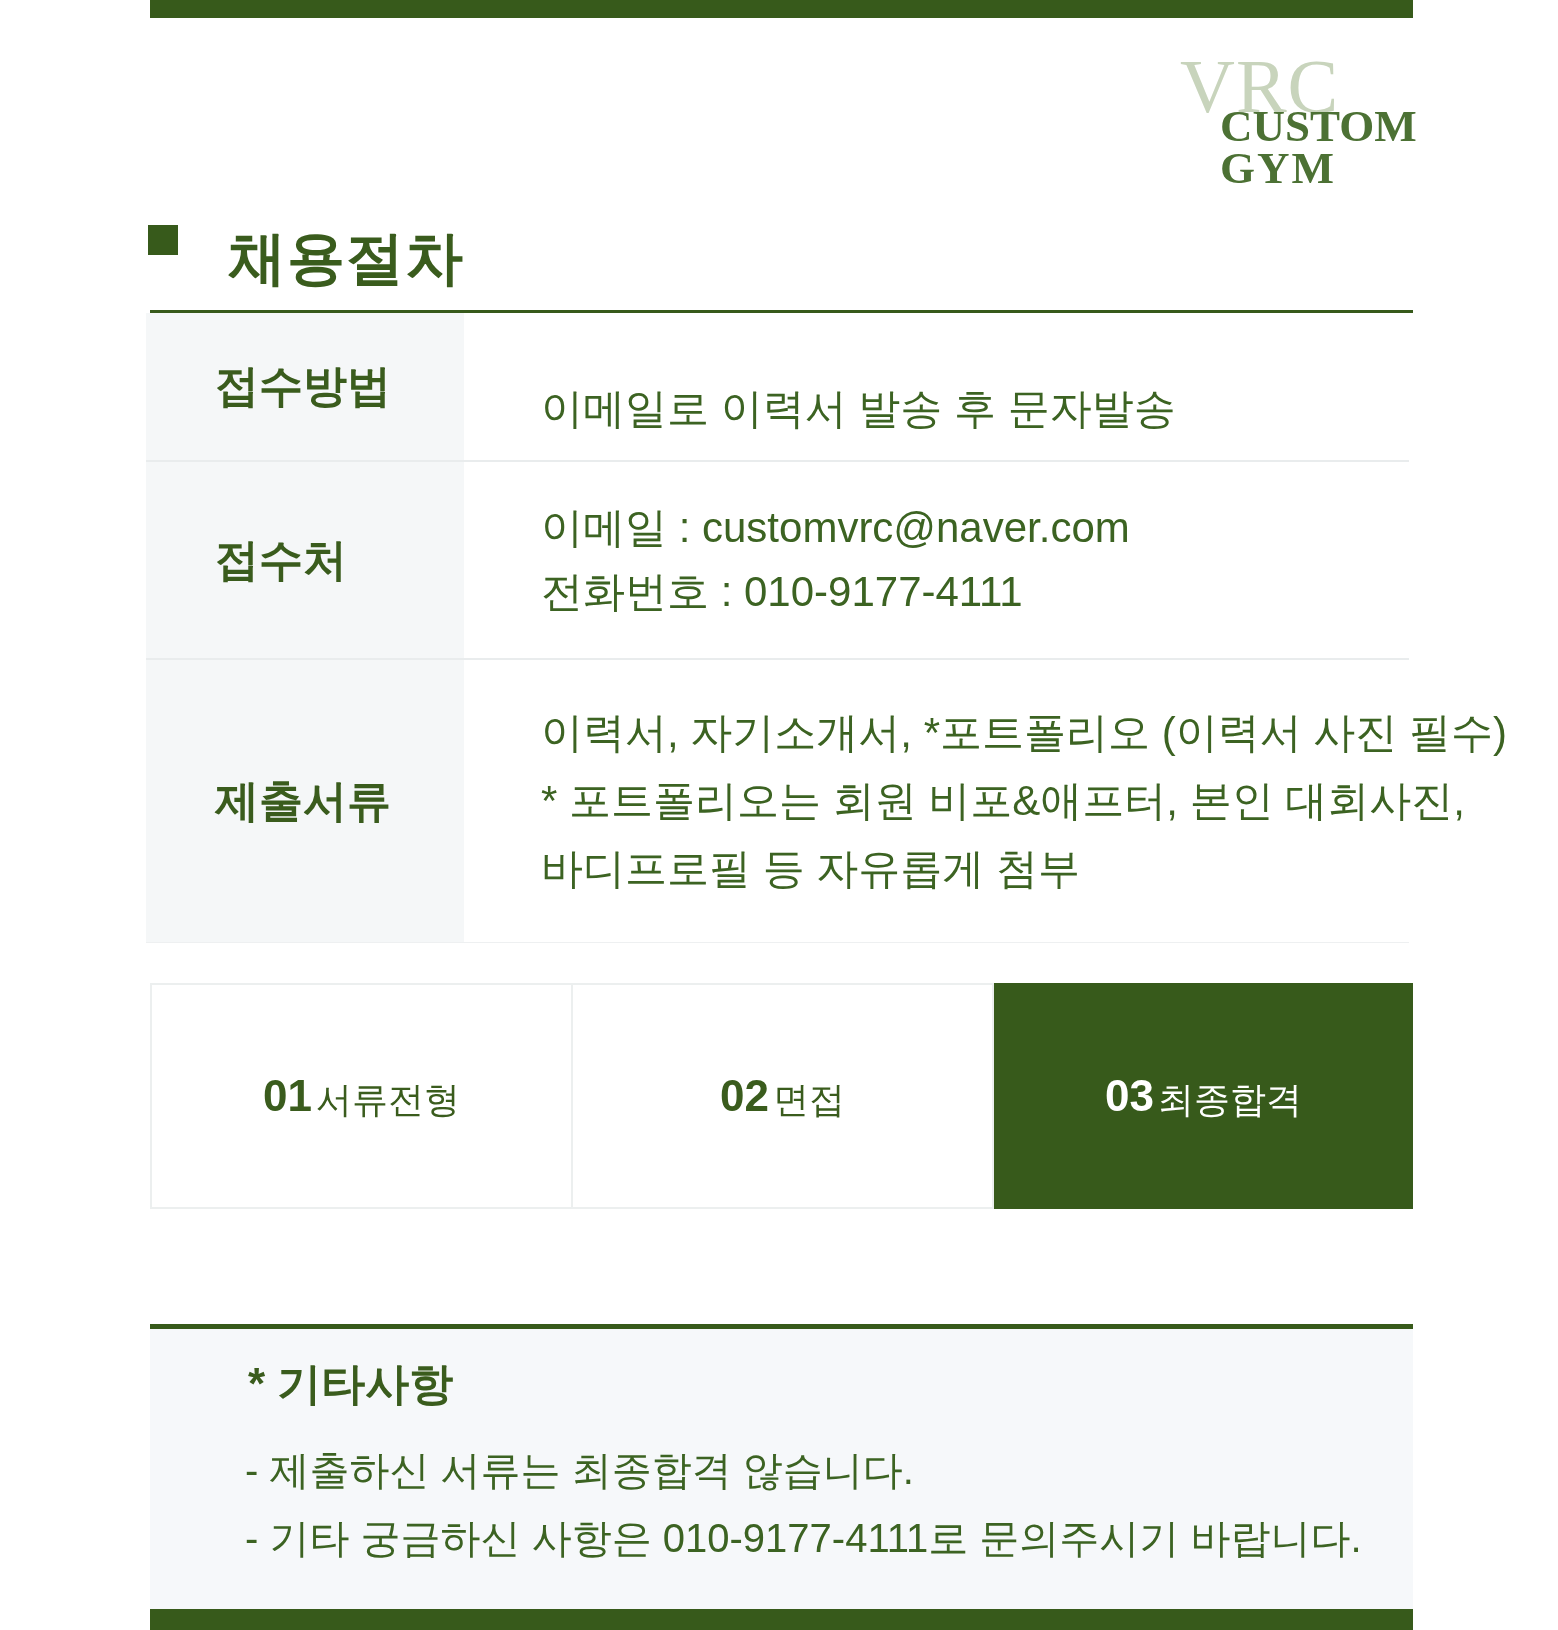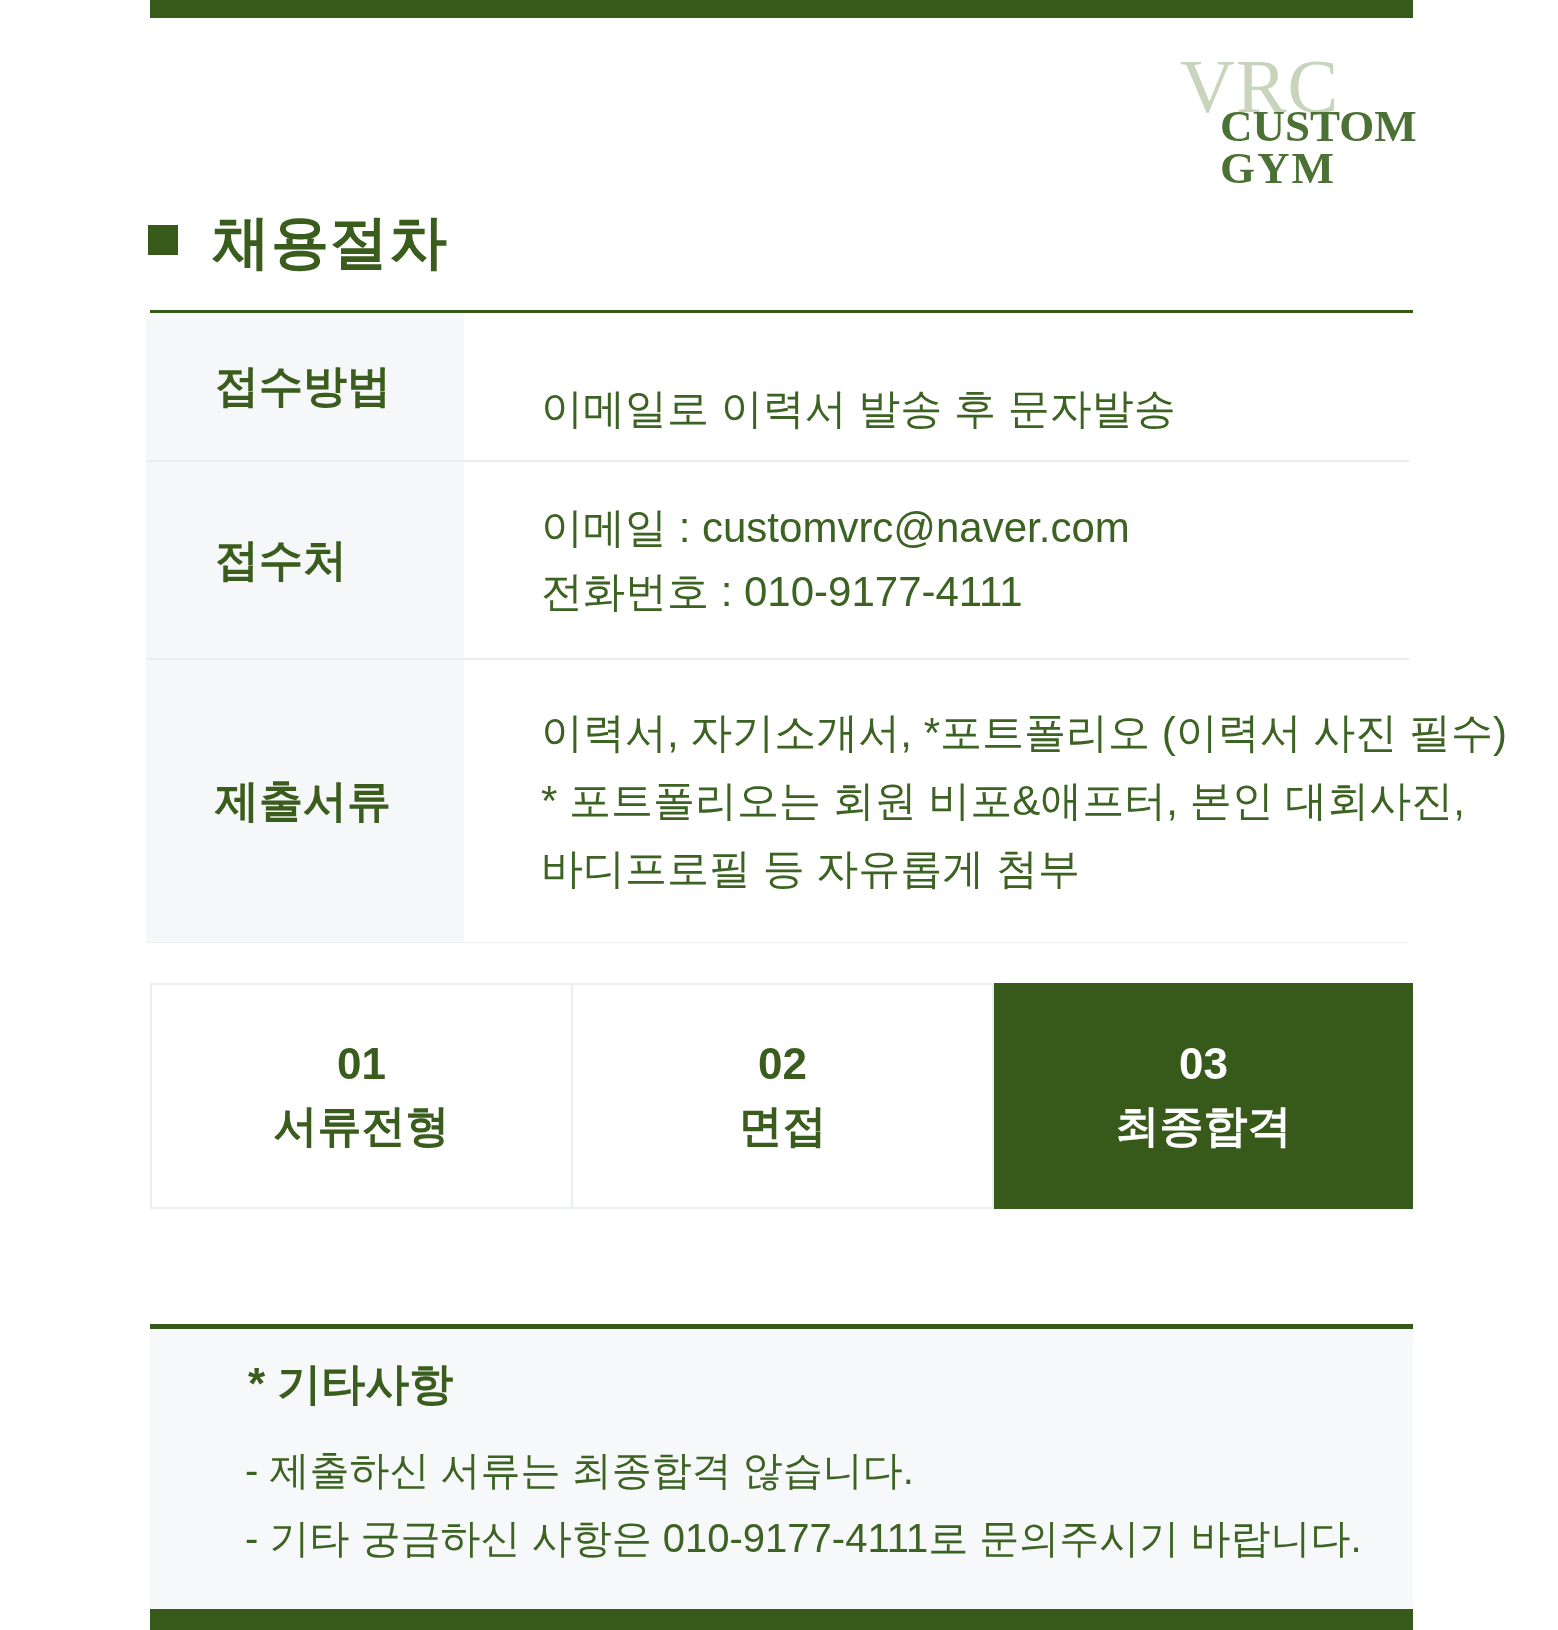--- a/index.html
+++ b/index.html
@@ -26,21 +26,21 @@
 
   
   .logo{position:absolute;left:1180px;top:48px;width:230px;height:150px;font-family:"Liberation Serif",serif;}
   .logo span{position:absolute;white-space:nowrap;}
   .logo-vrc{left:0;top:0;font-size:76px;line-height:76px;color:var(--logo-light);font-weight:400;letter-spacing:1px;}
   .logo-custom{left:40px;top:56px;font-size:45px;line-height:45px;color:var(--logo-dark);font-weight:700;}
   .logo-gym{left:40px;top:98px;font-size:45px;line-height:45px;color:var(--logo-dark);font-weight:700;letter-spacing:2px;}
 
   
   .bullet{position:absolute;left:148px;top:225px;width:30px;height:30px;background:var(--accent);}
-  .section-title{position:absolute;left:212px;top:210px;margin:0;font-size:58px;line-height:64px;font-weight:700;color:var(--label-green);letter-spacing:1px;}
+  .section-title{position:absolute;left:212px;top:210px;margin:16px;font-size:58px;line-height:64px;font-weight:700;color:var(--label-green);letter-spacing:1px;}
 
   .rule{position:absolute;left:150px;width:1263px;background:var(--accent);}
   .rule-top{top:310px;height:3px;}
   .rule-notes{top:1324px;height:5px;}
 
   
   .info-table{position:absolute;left:146px;top:313px;width:1263px;height:630px;}
   .label-col-bg{position:absolute;left:0;top:0;width:318px;height:630px;background:var(--label-col-bg);}
   .row{position:absolute;left:0;width:1263px;display:flex;box-sizing:border-box;}
   .row1{top:0;height:149px;border-bottom:2px solid var(--separator);}
@@ -50,24 +50,24 @@
     font-size:44px;font-weight:700;color:var(--label-green);}
   .row-content{flex:1;box-sizing:border-box;padding-left:77px;display:flex;flex-direction:column;justify-content:center;}
   .row-content p{margin:0;font-size:42px;color:var(--text-green);line-height:66px;white-space:nowrap;}
   .row1 .row-content p{line-height:50px;margin-top:44px;}
   .row2 .row-content p{line-height:64px;}
   .row3 .row-content p{line-height:68px;}
 
   
   .steps{position:absolute;left:150px;top:983px;width:1263px;height:226px;display:flex;}
   .step{flex:1;box-sizing:border-box;background:#ffffff;border:2px solid #ECEFEF;
-    display:flex;flex-direction:column;align-items:center;justify-content:center;gap:4px;}
+    display:flex;flex-direction:row;align-items:center;justify-content:center;gap:4px;}
   .step + .step{border-left:none;}
   .step-number{font-size:44px;font-weight:700;color:var(--label-green);line-height:48px;}
-  .step-label{font-size:44px;font-weight:700;color:var(--label-green);line-height:52px;margin-top:8px;}
+  .step-label{font-size:36px;font-weight:400;color:var(--label-green);line-height:52px;margin-top:8px;}
   .step.highlight{background:var(--accent);border:none;}
   .step.highlight .step-number,.step.highlight .step-label{color:#ffffff;}
 
   
   .notes{position:absolute;left:150px;top:1329px;width:1263px;height:280px;background:var(--panel-bg);}
   .notes-title{position:absolute;left:98px;top:30px;margin:0;font-size:44px;line-height:50px;font-weight:700;color:var(--label-green);}
   .note-item{position:absolute;margin:0;font-size:40px;line-height:46px;color:var(--text-green);white-space:nowrap;}
   .note-1{left:95px;top:118px;}
   .note-2{left:95px;top:186px;}
 </style>

